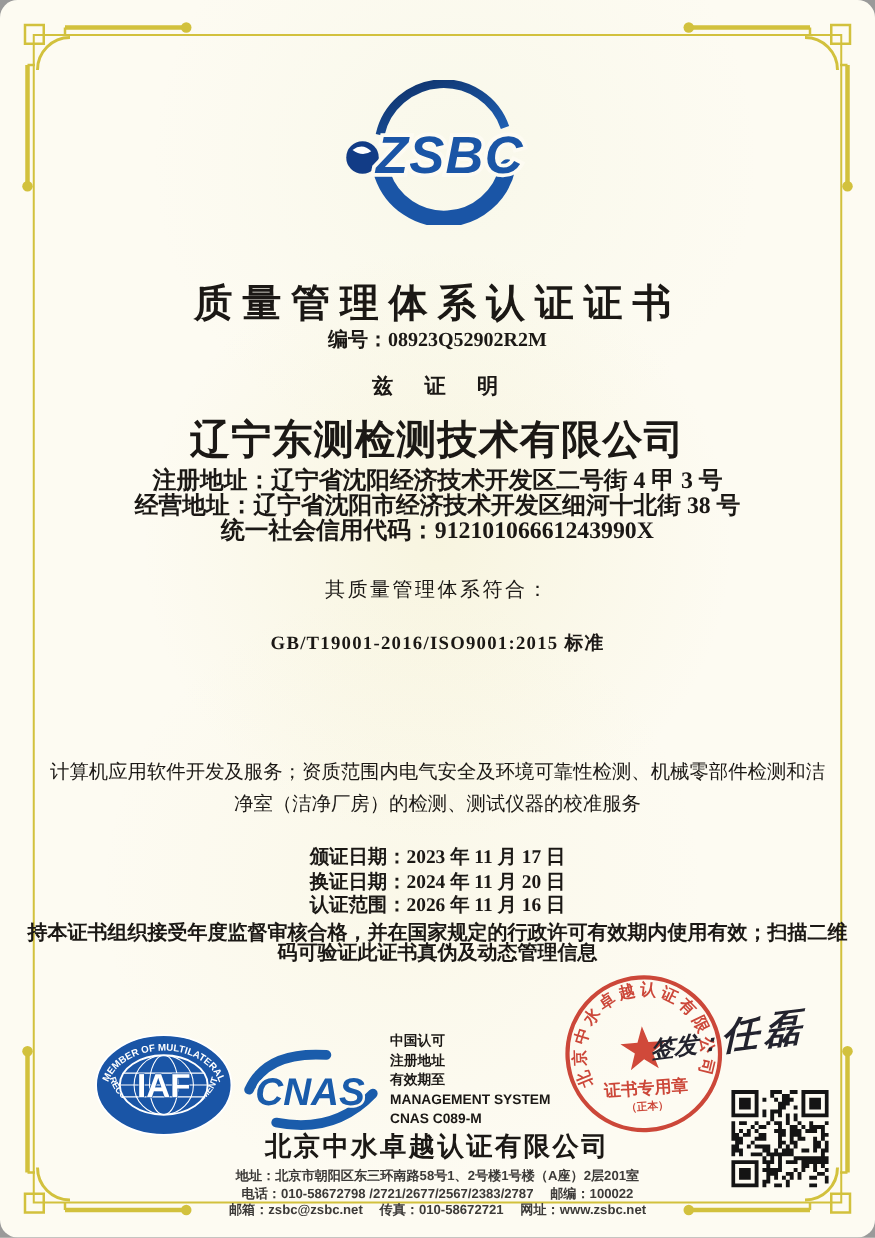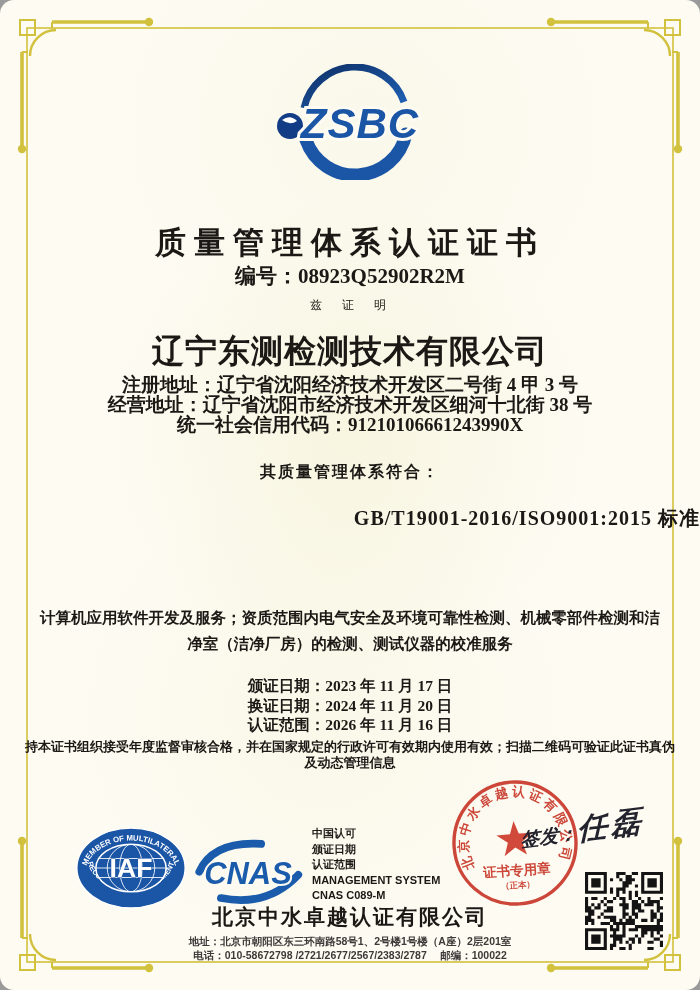--- a/index.html
+++ b/index.html
@@ -17,34 +17,34 @@
       radial-gradient(circle at 52% 13%, rgba(224,231,186,.14), rgba(224,231,186,0) 26%),
       radial-gradient(circle at 46% 72%, rgba(226,219,150,.10), rgba(226,219,150,0) 30%);
   }
   .border-svg { position:absolute; inset:0; }
   .abs { position:absolute; }
   .center { position:absolute; left:0; width:100%; text-align:center; }
 
   .logo-wrap { position:absolute; left:50%; transform:translateX(-50%); top:64px; width:236px; height:116px; }
 
   .cert-title { top:206px; font-size:31px; font-weight:bold; letter-spacing:8px;margin-top:16px; }
-  .cert-no   { top:262px; font-size:21px; font-weight:bold; }
-  .hereby    { top:297px; font-size:12px; font-weight:normal; letter-spacing:4px; }
+  .cert-no   { top:262px; font-size:16px; font-weight:bold; }
+  .hereby    { top:297px; font-size:17px; font-weight:bold; letter-spacing:4px; }
   .company   { top:330px; font-size:32px; font-weight:bold; letter-spacing:1px; }
   .addr-block{ top:375px; font-size:19px; font-weight:bold; line-height:20px; }
-  .conform   { top:462px; font-size:16px; font-weight:bold; letter-spacing:2px; }
-  .standard  { top:505px; font-size:20px; font-weight:bold; letter-spacing:1px;text-align:right; }
+  .conform   { top:462px; font-size:16px; font-weight:normal; letter-spacing:2px; }
+  .standard  { top:505px; font-size:15px; font-weight:bold; letter-spacing:1px; }
   .scope-label{ top:567px; font-size:16px; font-weight:bold; letter-spacing:2px; }
   .scope     { top:605px; left:36px; width:628px; position:absolute; text-align:center;
-               font-size:15.5px; font-weight:bold; line-height:26px; }
+               font-size:15.5px; font-weight:normal; line-height:26px; }
   .dates     { top:676px; }
   .dates .inner { display:inline-block; text-align:right; }
   .date-row  { font-size:15.5px; font-weight:bold; line-height:19.5px; }
   .notice    { top:739px; left:20px; width:660px; position:absolute; text-align:center;
-               font-size:13px; font-weight:bold; line-height:16px; }
+               font-size:16px; font-weight:bold; line-height:16px; }
 
   .iaf-logo  { left:74px;  top:824px; width:114px; height:88px; }
   .cnas-logo { left:190px; top:834px; width:116px; height:74px; }
   .accred-text { left:312px; top:826px; text-align:left;
                  font-family:"Liberation Sans","DejaVu Sans",sans-serif; }
   .accred-text .cn { font-size:11px; font-weight:bold; line-height:15.5px; }
   .accred-text .en { font-size:11px; font-weight:bold; line-height:15.5px; }
   .seal      { left:450px; top:778px; width:130px; height:130px; opacity:.92; transform:rotate(-4deg); }
   .signature { left:520px; top:806px; width:170px; color:#23232e;
                transform:rotate(-7deg) skewX(-6deg); font-style:italic; white-space:nowrap; }
@@ -161,22 +161,22 @@
   <div class="abs cnas-logo">
     <svg width="116" height="74" viewBox="0 0 150 90">
       <path d="M12,46 Q30,6 92,10" fill="none" stroke="#1a5cab" stroke-width="10" stroke-linecap="round"></path>
       <path d="M40,80 Q100,92 140,50" fill="none" stroke="#1a5cab" stroke-width="10" stroke-linecap="round"></path>
       <text x="75" y="62" text-anchor="middle" font-size="40" font-weight="bold" font-style="italic" fill="#1a5cab" stroke="#fdfbf2" stroke-width="5" paint-order="stroke" font-family="Liberation Sans, DejaVu Sans, sans-serif">CNAS</text>
     </svg>
   </div>
 
   <div class="abs accred-text">
     <div class="cn">中国认可</div>
-    <div class="cn">颁证日期</div>
-    <div class="cn">认证范围</div>
+    <div class="cn">注册地址</div>
+    <div class="cn">有效期至</div>
     <div class="en">MANAGEMENT SYSTEM</div>
     <div class="en">CNAS C089-M</div>
   </div>
 
   <div class="abs seal">
     <svg width="130" height="130" viewBox="0 0 130 130">
       <defs>
         <path id="sealRing" d="M26.5,92 A47,47 0 1 1 103.5,92"></path>
       </defs>
       <circle cx="65" cy="65" r="61" fill="none" stroke="#c8382a" stroke-width="3.4"></circle>
@@ -196,14 +196,15 @@
   <div class="abs qr">
     <svg width="78" height="78" viewBox="0 0 75 75">
         <path d="M0,0h3v3h-3zM3,0h3v3h-3zM6,0h3v3h-3zM9,0h3v3h-3zM12,0h3v3h-3zM15,0h3v3h-3zM18,0h3v3h-3zM30,0h3v3h-3zM33,0h3v3h-3zM36,0h3v3h-3zM45,0h3v3h-3zM48,0h3v3h-3zM54,0h3v3h-3zM57,0h3v3h-3zM60,0h3v3h-3zM63,0h3v3h-3zM66,0h3v3h-3zM69,0h3v3h-3zM72,0h3v3h-3zM0,3h3v3h-3zM18,3h3v3h-3zM30,3h3v3h-3zM39,3h3v3h-3zM42,3h3v3h-3zM54,3h3v3h-3zM72,3h3v3h-3zM0,6h3v3h-3zM6,6h3v3h-3zM9,6h3v3h-3zM12,6h3v3h-3zM18,6h3v3h-3zM24,6h3v3h-3zM33,6h3v3h-3zM39,6h3v3h-3zM42,6h3v3h-3zM45,6h3v3h-3zM54,6h3v3h-3zM60,6h3v3h-3zM63,6h3v3h-3zM66,6h3v3h-3zM72,6h3v3h-3zM0,9h3v3h-3zM6,9h3v3h-3zM9,9h3v3h-3zM12,9h3v3h-3zM18,9h3v3h-3zM36,9h3v3h-3zM39,9h3v3h-3zM42,9h3v3h-3zM54,9h3v3h-3zM60,9h3v3h-3zM63,9h3v3h-3zM66,9h3v3h-3zM72,9h3v3h-3zM0,12h3v3h-3zM6,12h3v3h-3zM9,12h3v3h-3zM12,12h3v3h-3zM18,12h3v3h-3zM36,12h3v3h-3zM39,12h3v3h-3zM48,12h3v3h-3zM54,12h3v3h-3zM60,12h3v3h-3zM63,12h3v3h-3zM66,12h3v3h-3zM72,12h3v3h-3zM0,15h3v3h-3zM18,15h3v3h-3zM24,15h3v3h-3zM30,15h3v3h-3zM33,15h3v3h-3zM36,15h3v3h-3zM54,15h3v3h-3zM72,15h3v3h-3zM0,18h3v3h-3zM3,18h3v3h-3zM6,18h3v3h-3zM9,18h3v3h-3zM12,18h3v3h-3zM15,18h3v3h-3zM18,18h3v3h-3zM24,18h3v3h-3zM30,18h3v3h-3zM36,18h3v3h-3zM42,18h3v3h-3zM48,18h3v3h-3zM54,18h3v3h-3zM57,18h3v3h-3zM60,18h3v3h-3zM63,18h3v3h-3zM66,18h3v3h-3zM69,18h3v3h-3zM72,18h3v3h-3zM30,21h3v3h-3zM42,21h3v3h-3zM48,21h3v3h-3zM0,24h3v3h-3zM6,24h3v3h-3zM9,24h3v3h-3zM18,24h3v3h-3zM27,24h3v3h-3zM33,24h3v3h-3zM36,24h3v3h-3zM42,24h3v3h-3zM51,24h3v3h-3zM60,24h3v3h-3zM72,24h3v3h-3zM0,27h3v3h-3zM15,27h3v3h-3zM21,27h3v3h-3zM24,27h3v3h-3zM36,27h3v3h-3zM45,27h3v3h-3zM48,27h3v3h-3zM54,27h3v3h-3zM60,27h3v3h-3zM63,27h3v3h-3zM66,27h3v3h-3zM69,27h3v3h-3zM0,30h3v3h-3zM6,30h3v3h-3zM12,30h3v3h-3zM18,30h3v3h-3zM33,30h3v3h-3zM36,30h3v3h-3zM39,30h3v3h-3zM45,30h3v3h-3zM48,30h3v3h-3zM51,30h3v3h-3zM57,30h3v3h-3zM60,30h3v3h-3zM63,30h3v3h-3zM69,30h3v3h-3zM0,33h3v3h-3zM3,33h3v3h-3zM9,33h3v3h-3zM12,33h3v3h-3zM21,33h3v3h-3zM24,33h3v3h-3zM36,33h3v3h-3zM39,33h3v3h-3zM45,33h3v3h-3zM48,33h3v3h-3zM51,33h3v3h-3zM69,33h3v3h-3zM72,33h3v3h-3zM0,36h3v3h-3zM3,36h3v3h-3zM6,36h3v3h-3zM18,36h3v3h-3zM21,36h3v3h-3zM24,36h3v3h-3zM36,36h3v3h-3zM45,36h3v3h-3zM51,36h3v3h-3zM54,36h3v3h-3zM63,36h3v3h-3zM69,36h3v3h-3zM3,39h3v3h-3zM6,39h3v3h-3zM15,39h3v3h-3zM36,39h3v3h-3zM39,39h3v3h-3zM45,39h3v3h-3zM48,39h3v3h-3zM63,39h3v3h-3zM66,39h3v3h-3zM72,39h3v3h-3zM0,42h3v3h-3zM3,42h3v3h-3zM12,42h3v3h-3zM18,42h3v3h-3zM21,42h3v3h-3zM24,42h3v3h-3zM27,42h3v3h-3zM36,42h3v3h-3zM42,42h3v3h-3zM48,42h3v3h-3zM63,42h3v3h-3zM66,42h3v3h-3zM72,42h3v3h-3zM0,45h3v3h-3zM3,45h3v3h-3zM6,45h3v3h-3zM24,45h3v3h-3zM27,45h3v3h-3zM33,45h3v3h-3zM39,45h3v3h-3zM42,45h3v3h-3zM45,45h3v3h-3zM54,45h3v3h-3zM57,45h3v3h-3zM63,45h3v3h-3zM69,45h3v3h-3zM72,45h3v3h-3zM0,48h3v3h-3zM6,48h3v3h-3zM15,48h3v3h-3zM18,48h3v3h-3zM21,48h3v3h-3zM27,48h3v3h-3zM30,48h3v3h-3zM33,48h3v3h-3zM36,48h3v3h-3zM39,48h3v3h-3zM42,48h3v3h-3zM45,48h3v3h-3zM69,48h3v3h-3zM24,51h3v3h-3zM30,51h3v3h-3zM36,51h3v3h-3zM48,51h3v3h-3zM51,51h3v3h-3zM54,51h3v3h-3zM57,51h3v3h-3zM60,51h3v3h-3zM63,51h3v3h-3zM66,51h3v3h-3zM69,51h3v3h-3zM72,51h3v3h-3zM0,54h3v3h-3zM3,54h3v3h-3zM6,54h3v3h-3zM9,54h3v3h-3zM12,54h3v3h-3zM15,54h3v3h-3zM18,54h3v3h-3zM24,54h3v3h-3zM27,54h3v3h-3zM30,54h3v3h-3zM36,54h3v3h-3zM42,54h3v3h-3zM45,54h3v3h-3zM48,54h3v3h-3zM54,54h3v3h-3zM57,54h3v3h-3zM60,54h3v3h-3zM63,54h3v3h-3zM66,54h3v3h-3zM69,54h3v3h-3zM72,54h3v3h-3zM0,57h3v3h-3zM18,57h3v3h-3zM27,57h3v3h-3zM36,57h3v3h-3zM54,57h3v3h-3zM57,57h3v3h-3zM63,57h3v3h-3zM69,57h3v3h-3zM0,60h3v3h-3zM6,60h3v3h-3zM9,60h3v3h-3zM12,60h3v3h-3zM18,60h3v3h-3zM24,60h3v3h-3zM27,60h3v3h-3zM30,60h3v3h-3zM33,60h3v3h-3zM36,60h3v3h-3zM48,60h3v3h-3zM54,60h3v3h-3zM63,60h3v3h-3zM72,60h3v3h-3zM0,63h3v3h-3zM6,63h3v3h-3zM9,63h3v3h-3zM12,63h3v3h-3zM18,63h3v3h-3zM27,63h3v3h-3zM30,63h3v3h-3zM33,63h3v3h-3zM42,63h3v3h-3zM45,63h3v3h-3zM51,63h3v3h-3zM66,63h3v3h-3zM69,63h3v3h-3zM0,66h3v3h-3zM6,66h3v3h-3zM9,66h3v3h-3zM12,66h3v3h-3zM18,66h3v3h-3zM27,66h3v3h-3zM33,66h3v3h-3zM39,66h3v3h-3zM45,66h3v3h-3zM51,66h3v3h-3zM60,66h3v3h-3zM63,66h3v3h-3zM72,66h3v3h-3zM0,69h3v3h-3zM18,69h3v3h-3zM24,69h3v3h-3zM27,69h3v3h-3zM42,69h3v3h-3zM72,69h3v3h-3zM0,72h3v3h-3zM3,72h3v3h-3zM6,72h3v3h-3zM9,72h3v3h-3zM12,72h3v3h-3zM15,72h3v3h-3zM18,72h3v3h-3zM24,72h3v3h-3zM33,72h3v3h-3zM36,72h3v3h-3zM42,72h3v3h-3zM60,72h3v3h-3zM63,72h3v3h-3z" fill="#141414"></path>
       </svg>
   </div>
 
   <div class="center issuer">北京中水卓越认证有限公司</div>
   <div class="center contact">
     <div>地址：北京市朝阳区东三环南路58号1、2号楼1号楼（A座）2层201室</div>
     <div>电话：010-58672798 /2721/2677/2567/2383/2787　 邮编：100022</div>
+    <div>邮箱：zsbc@zsbc.net　 传真：010-58672721　 网址：www.zsbc.net</div>
   </div>
 </div>
 
 </body></html>

